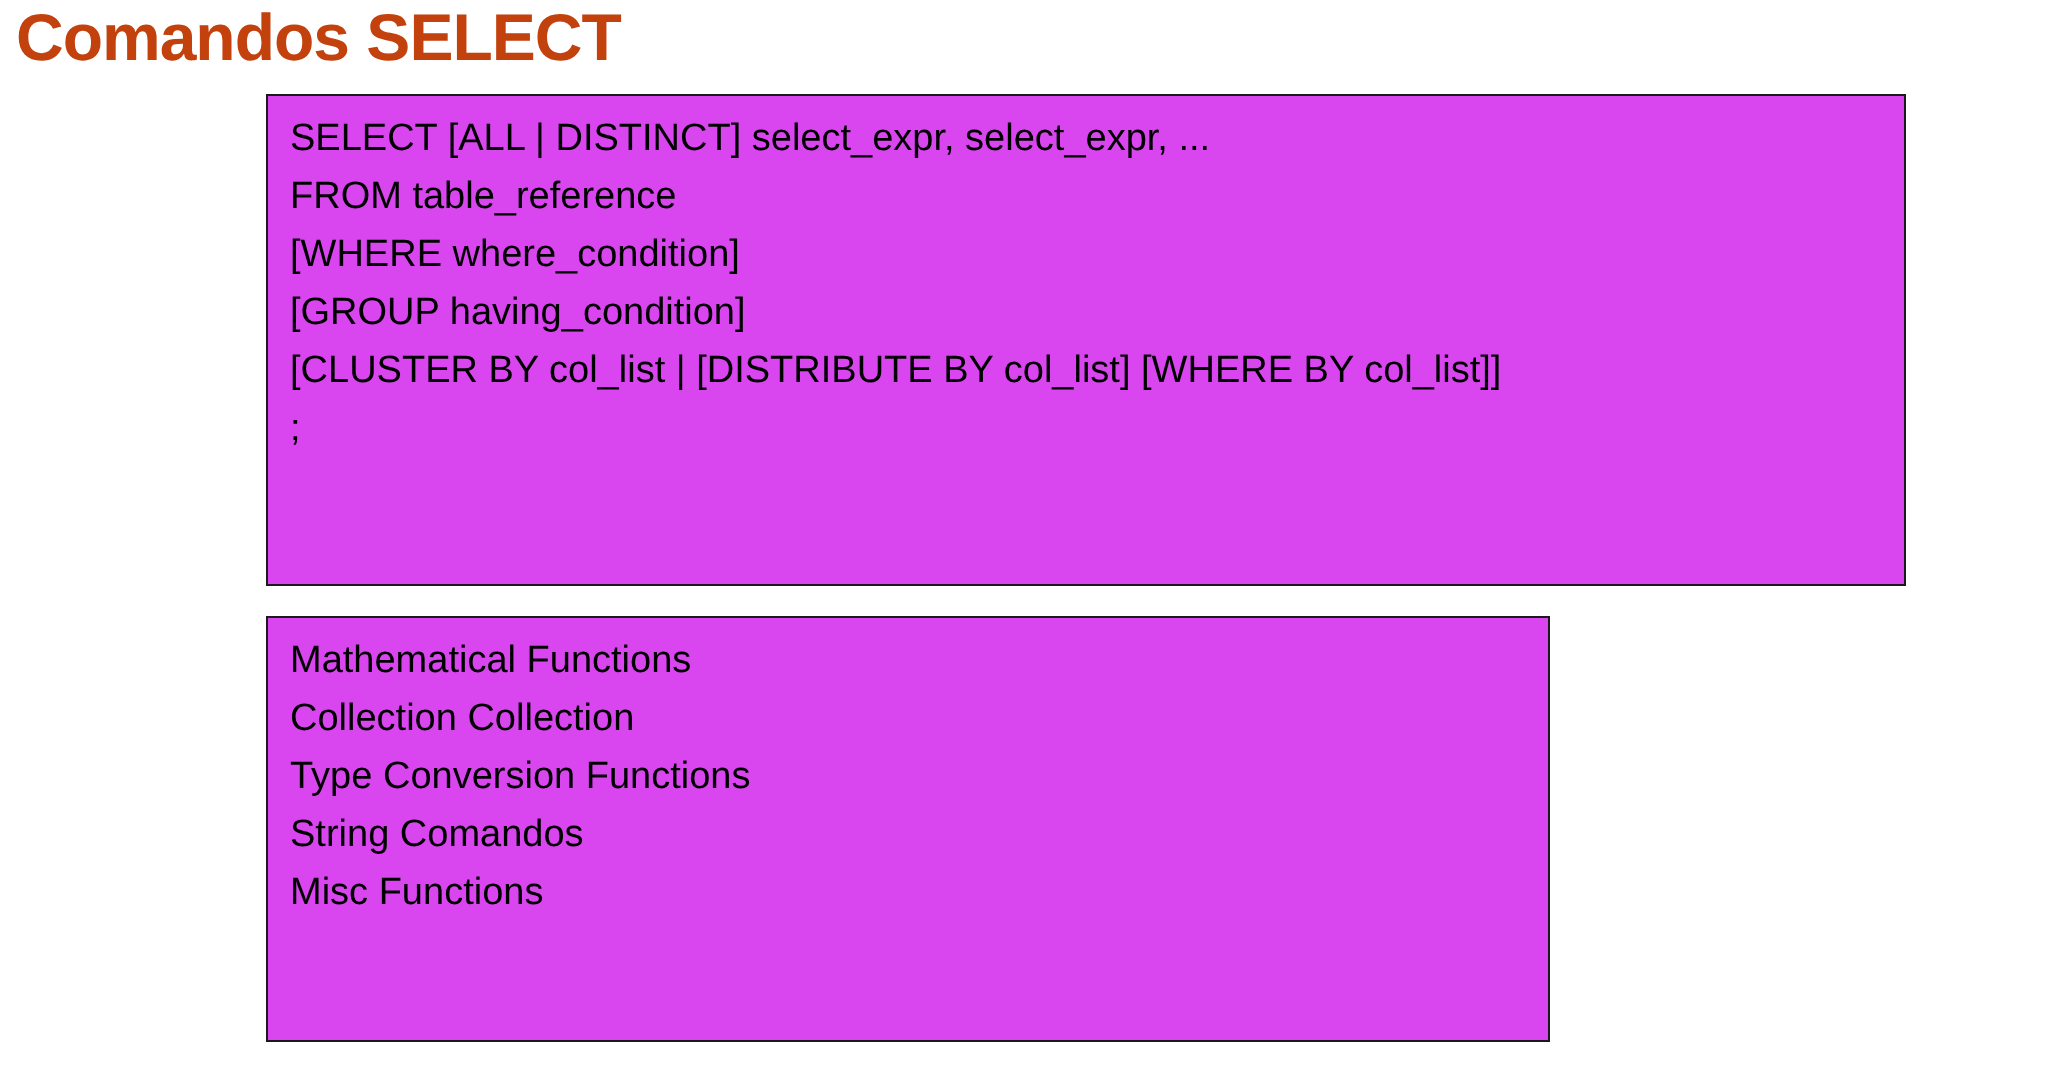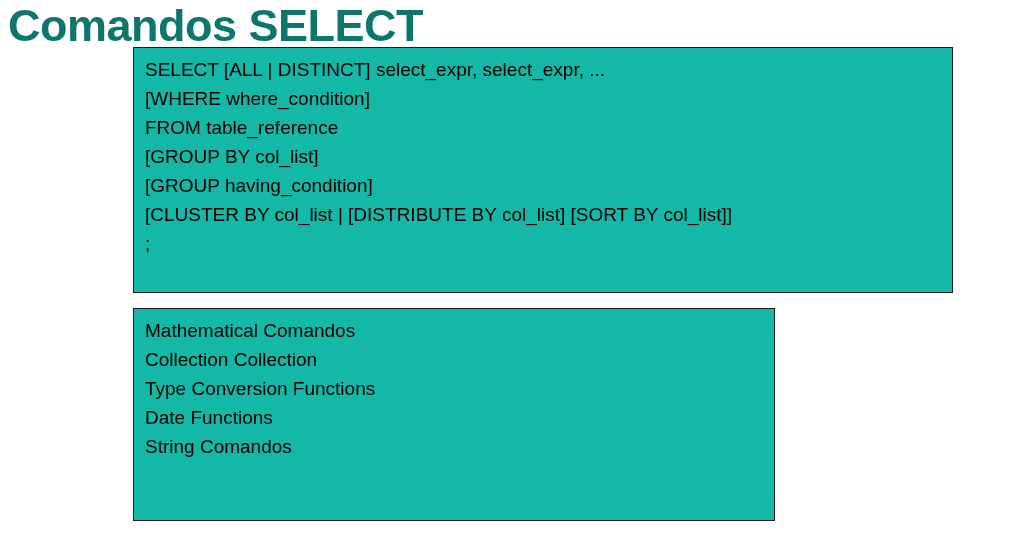--- a/index.html
+++ b/index.html
@@ -13,29 +13,29 @@
   .slide {
     position: relative;
     width: 1023px;
     height: 533px;
     background: #ffffff;
   }
   .slide-title {
     position: absolute;
     left: 8px;
     top: 0px;
-    font-size: 45px;
+    font-size: 33px;
     font-weight: 700;
-    color: #0f766e;
+    color: #c2410c;
     letter-spacing: -0.5px;
     white-space: nowrap;
   }
   .text-box {
     position: absolute;
-    background: #14b8a6;
+    background: #d946ef;
     border: 1.5px solid #1a1a1a;
     padding: 7px 10px 6px 11px;
   }
   .syntax-box {
     left: 133px;
     top: 47px;
     width: 820px;
     height: 246px;
   }
   .functions-box {
@@ -54,32 +54,31 @@
 </head>
 <body>
 
 <div class="slide">
 
   <h1 class="slide-title">Comandos SELECT</h1>
 
   <div class="text-box syntax-box">
     <div>
         <div class="box-line">SELECT [ALL | DISTINCT] select_expr, select_expr, ...</div>
+        <div class="box-line">FROM table_reference</div>
         <div class="box-line">[WHERE where_condition]</div>
-        <div class="box-line">FROM table_reference</div>
-        <div class="box-line">[GROUP BY col_list]</div>
         <div class="box-line">[GROUP having_condition]</div>
-        <div class="box-line">[CLUSTER BY col_list | [DISTRIBUTE BY col_list] [SORT BY col_list]]</div>
+        <div class="box-line">[CLUSTER BY col_list | [DISTRIBUTE BY col_list] [WHERE BY col_list]]</div>
         <div class="box-line">;</div>
       </div>
   </div>
 
   <div class="text-box functions-box">
     <div>
-        <div class="box-line">Mathematical Comandos</div>
+        <div class="box-line">Mathematical Functions</div>
         <div class="box-line">Collection Collection</div>
         <div class="box-line">Type Conversion Functions</div>
-        <div class="box-line">Date Functions</div>
         <div class="box-line">String Comandos</div>
+        <div class="box-line">Misc Functions</div>
       </div>
   </div>
 
 </div>
 
 </body></html>

